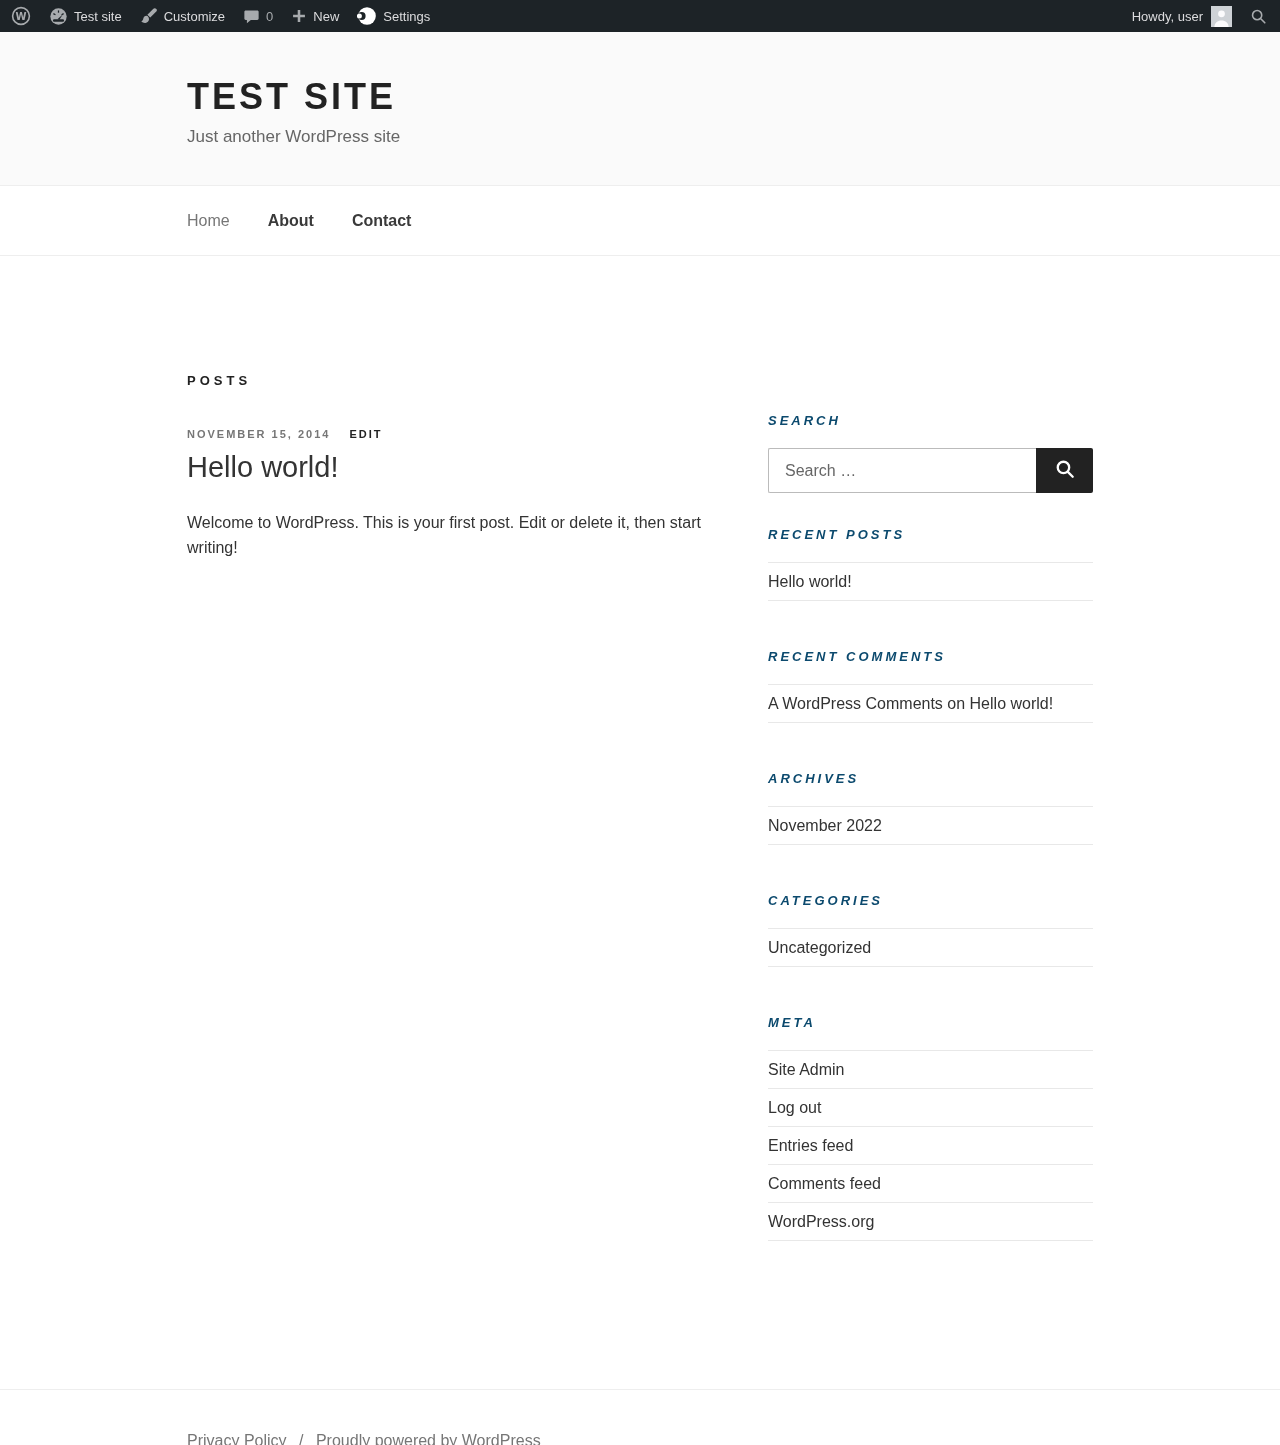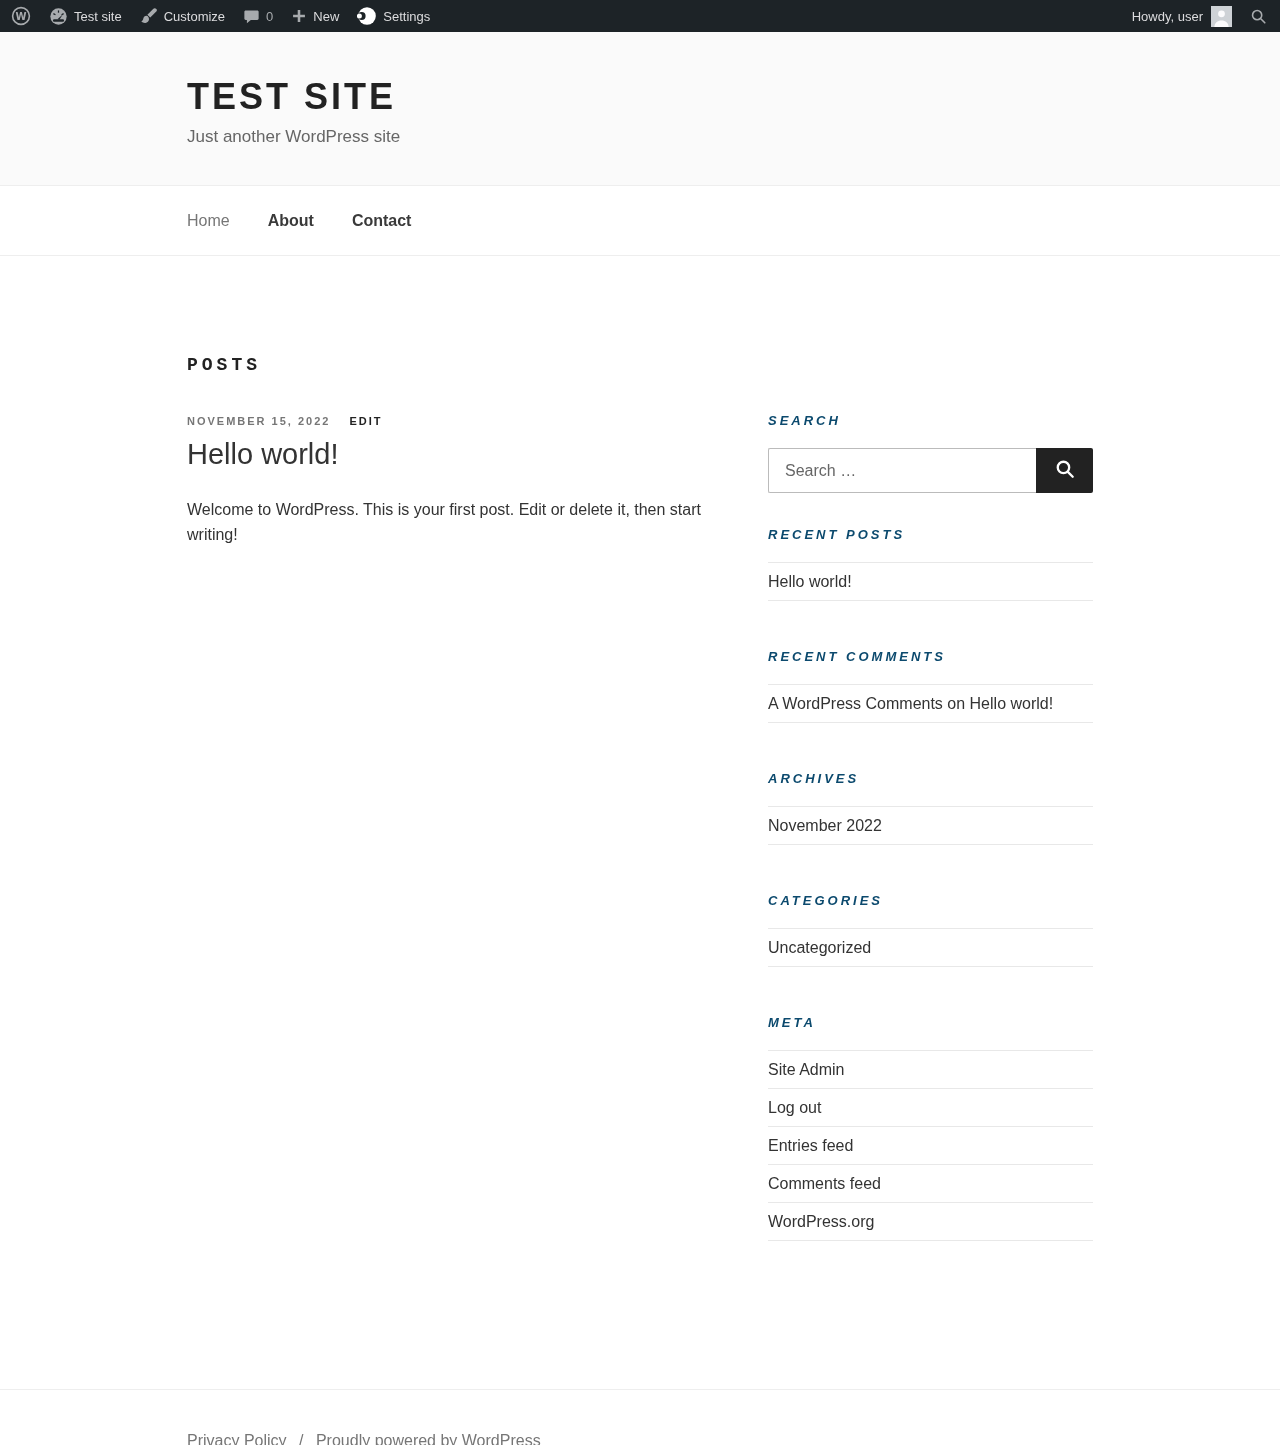--- a/index.html
+++ b/index.html
@@ -28,22 +28,22 @@
 
   
   .main-nav { background: #fff; border-top: 1px solid #eee; border-bottom: 1px solid #eee; }
   .nav-wrap { display: flex; align-items: center; gap: 38px; height: 69px; }
   .nav-link { font-size: 16px; font-weight: 700; color: #3a3a3a; }
   .nav-link.current { color: #767676; font-weight: 400; }
 
   
   .content-wrap { display: flex; align-items: flex-start; padding: 74px 0 100px; }
   .main-col { width: 534px; }
-  .page-title { margin: 25px 0 40px; font-size: 18px; font-weight: 800;
-    letter-spacing: 4px; color: #222; font-family: Liberation Mono, monospace; }
+  .page-title { margin: 43px 0 40px; font-size: 13px; font-weight: 800;
+    letter-spacing: 4px; color: #222; }
   .entry-meta { font-size: 11px; font-weight: 700; letter-spacing: 2px; }
   .posted-on { color: #767676; }
   .edit-link { color: #222; margin-left: 14px; }
   .entry-title { margin: 9px 0 26px; font-size: 29px; font-weight: 400; line-height: 1.25; }
   .entry-title a { color: #333; }
   .entry-body { margin: 0; font-size: 16px; line-height: 1.55; color: #333; }
 
   
   .sidebar { width: 325px; margin-left: auto; padding-top: 83px; }
   .widget { margin-bottom: 48px; }
@@ -170,21 +170,21 @@
     <a class="nav-link">Contact</a>
   </div>
 </nav>
 
 <div class="wrap content-wrap">
 
   <main class="main-col">
     <h2 class="page-title">POSTS</h2>
     <article>
       <div class="entry-meta">
-        <a class="posted-on">NOVEMBER 15, 2022</a>
+        <a class="posted-on">NOVEMBER 15, 2014</a>
         <a class="edit-link">EDIT</a>
       </div>
       <h3 class="entry-title"><a>Hello world!</a></h3>
       <p class="entry-body">Welcome to WordPress. This is your first post. Edit or delete it, then start writing!</p>
     </article>
   </main>
 
   <aside class="sidebar">
 
     <section class="widget widget-search">

